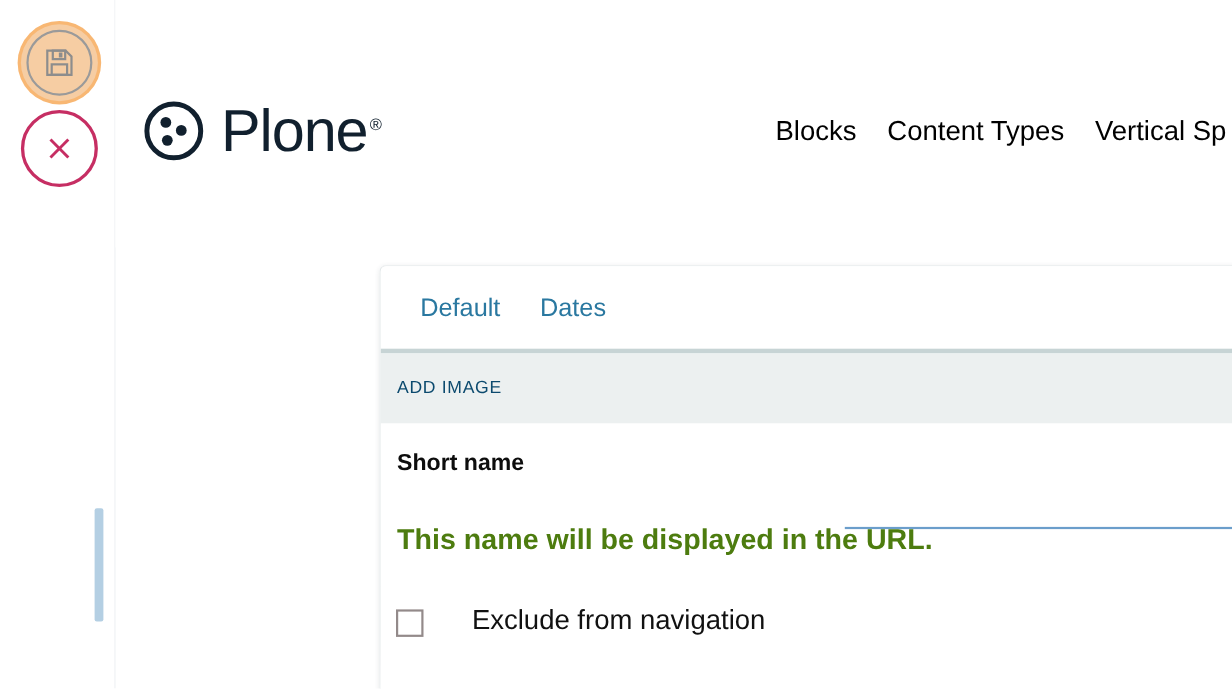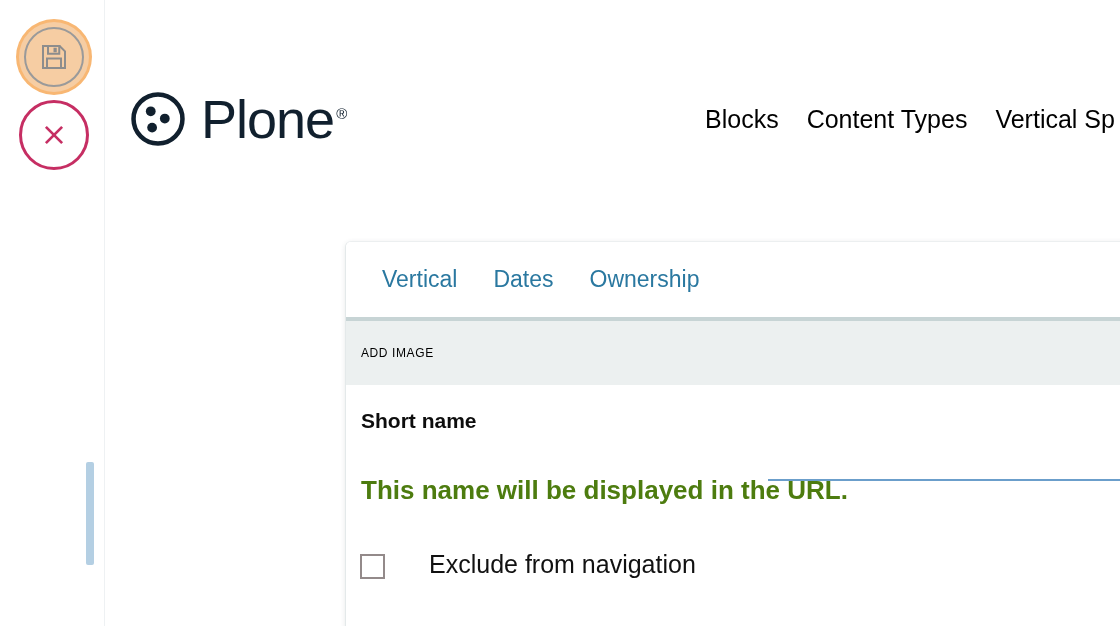--- a/index.html
+++ b/index.html
@@ -182,22 +182,22 @@
   }
 
   .section-head {
     background: #ecf0f0;
     height: 64px;
     display: flex;
     align-items: center;
     padding-left: 15px;
   }
   .section-head-label {
-    font-size: 12px;
-    color: #000000;
+    font-size: 16px;
+    color: #0c4a6e;
     letter-spacing: 0.6px;
   }
 
   .field-row {
     position: relative;
     background: #ffffff;
     padding: 24px 0 0 15px;
     height: 148px;
   }
   .field-label {
@@ -294,23 +294,22 @@
     <nav class="main-nav">
       <a class="nav-item">Blocks</a>
       <a class="nav-item">Content Types</a>
       <a class="nav-item">Vertical Sp</a>
     </nav>
   </div>
 
   <div class="panel">
 
     <div class="tabs">
-      <div class="tab">Vertical</div>
+      <div class="tab">Default</div>
       <div class="tab">Dates</div>
-      <div class="tab">Ownership</div>
       <div class="tabs-rule"></div>
     </div>
 
     <div class="section-head">
       <span class="section-head-label">ADD IMAGE</span>
     </div>
 
     <div class="field-row">
       <div class="field-label">Short name</div>
       <input class="field-input" type="text" placeholder="" style="">

